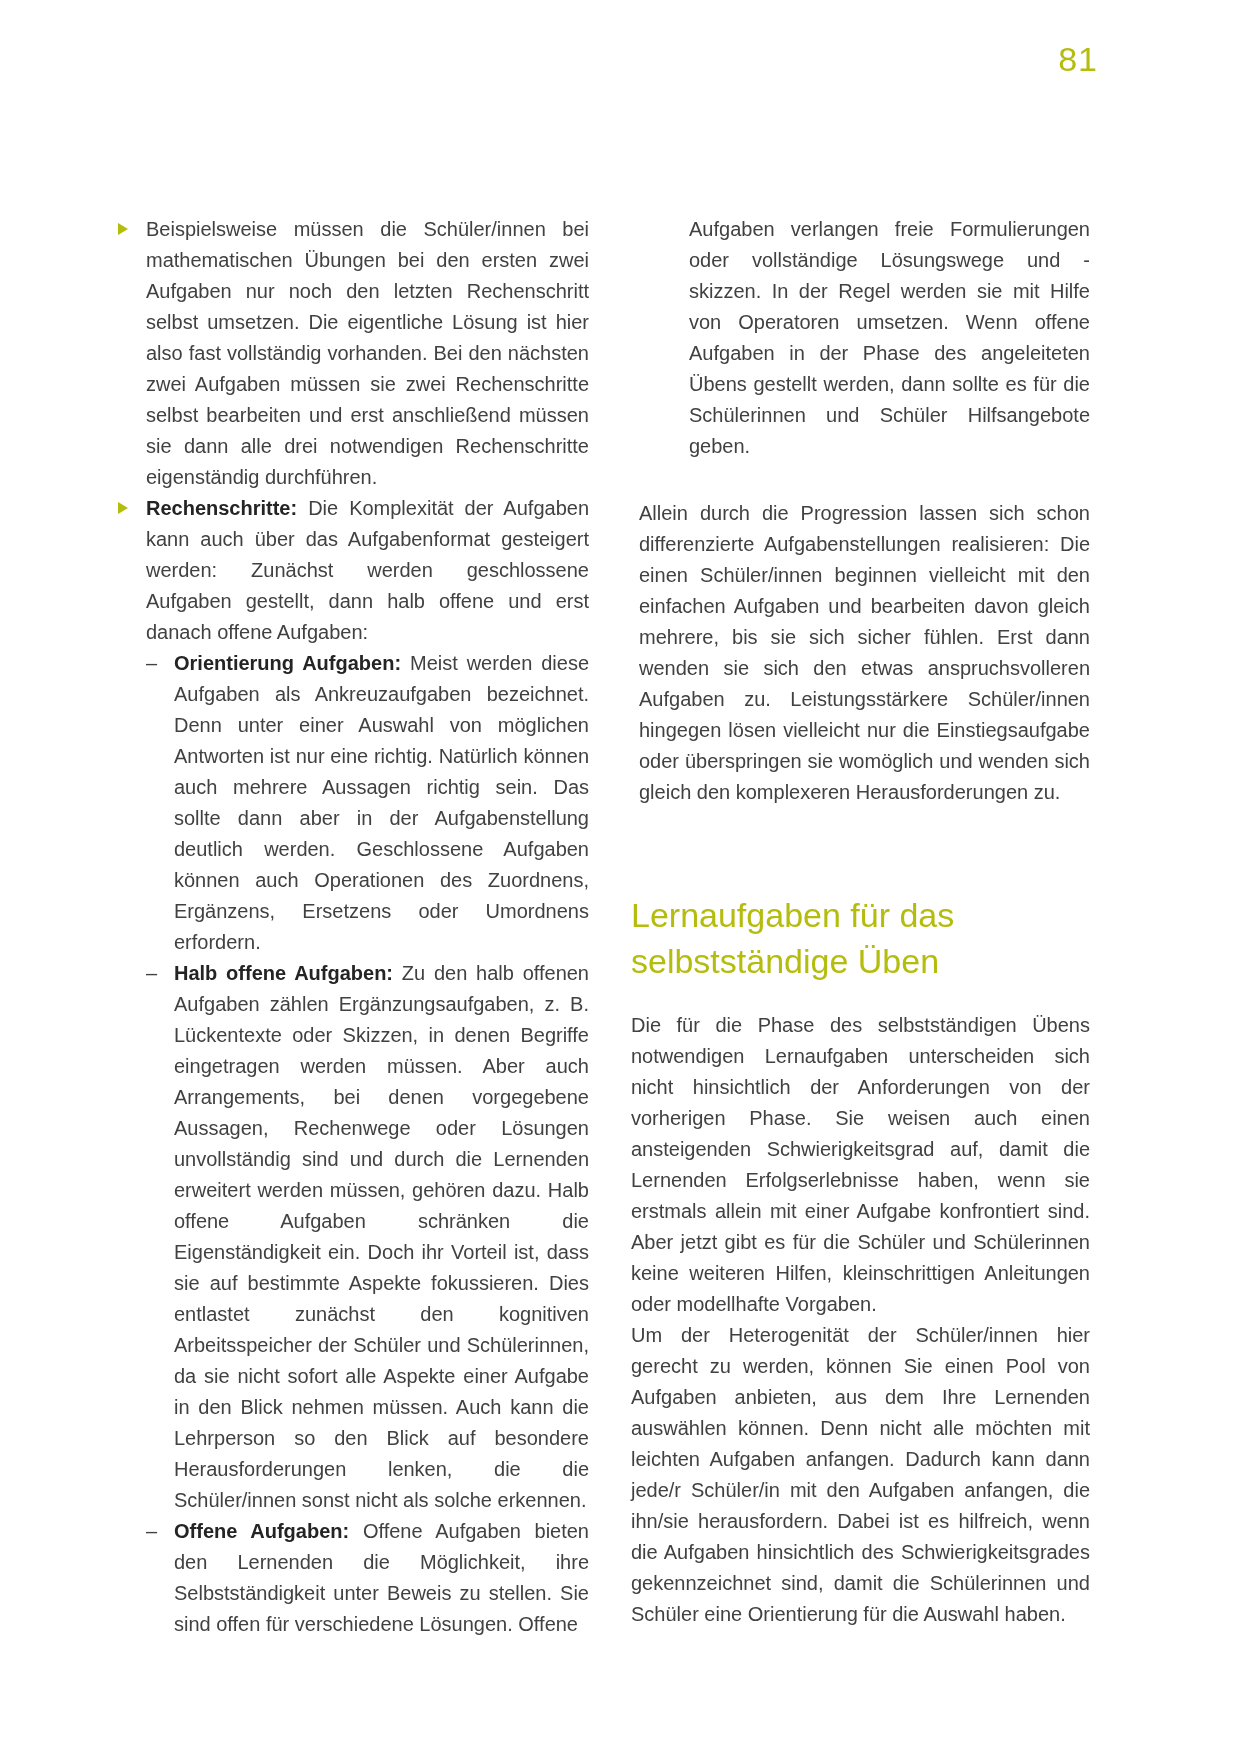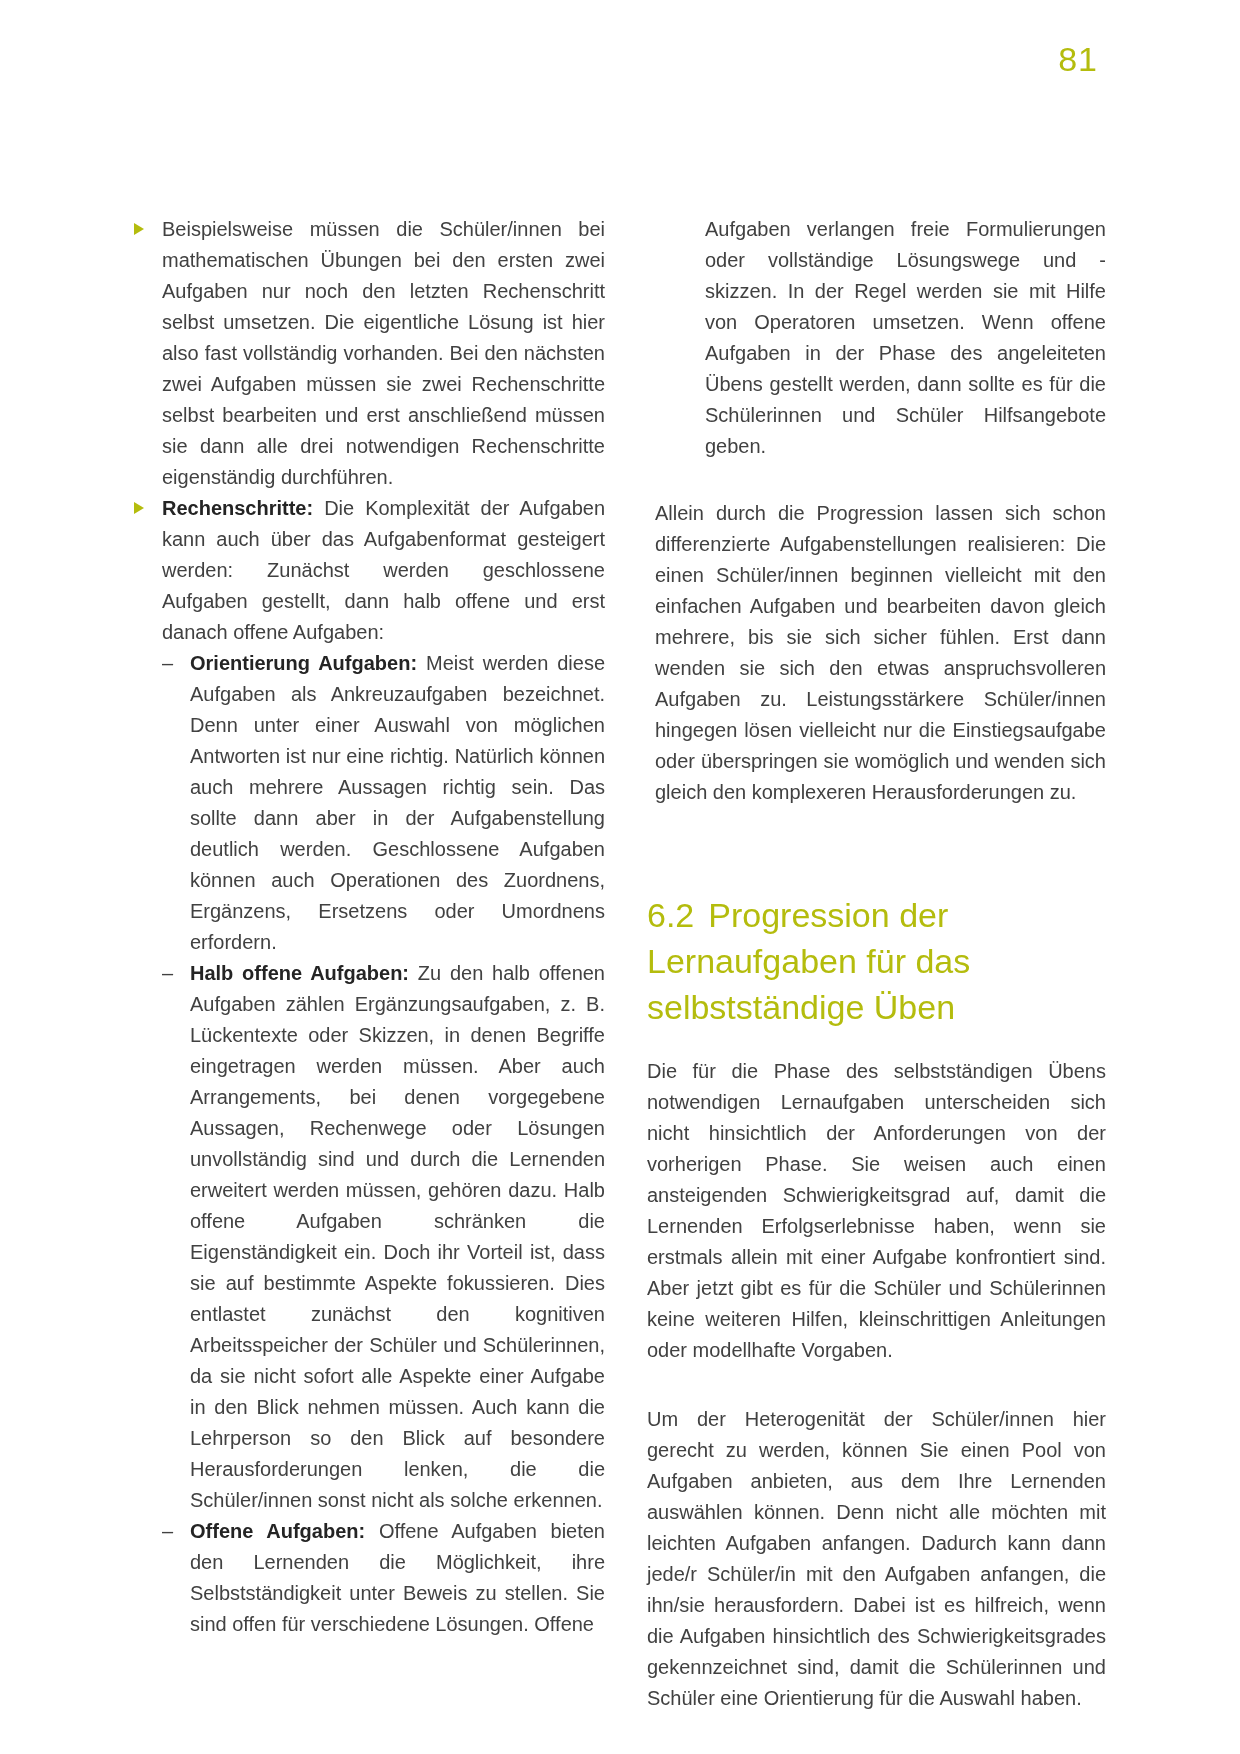--- a/index.html
+++ b/index.html
@@ -17,21 +17,21 @@
   }
   .page-number{
     position:absolute;
     top:42px;right:142px;
     font-size:34px;line-height:1;
     color:var(--accent);
     letter-spacing:1px;
   }
   .columns{
     position:absolute;
-    left:132px;top:214px;
+    left:116px;top:214px;
     width:974px;
     display:flex;
     gap:42px;
   }
   .col{
     font-size:20px;
     line-height:31px;
     color:var(--body);
     text-align:justify;
   }
@@ -57,21 +57,21 @@
   .section-heading{
     margin:84px 0 0 0;
     font-size:34px;
     line-height:46px;
     font-weight:400;
     color:var(--accent);
     text-align:left;
   }
   .h-num{margin-right:14px;}
   .para2{margin-top:26px;}
-  .para3{margin-top:38px;}
+  .para3{}
 </style>
 </head>
 <body>
 
 <div class="page">
 
   <div class="page-number">81</div>
 
   <div class="columns">
 
@@ -108,21 +108,20 @@
 
     </div>
 
     <div class="col col-right">
 
       <div class="cont">Aufgaben verlangen freie Formulierungen oder vollständige Lösungswege und -skizzen. In der Regel werden sie mit Hilfe von Operatoren umsetzen. Wenn offene Aufgaben in der Phase des angeleiteten Übens gestellt werden, dann sollte es für die Schülerinnen und Schüler Hilfsangebote geben.</div>
 
       <div class="para1">Allein durch die Progression lassen sich schon differenzierte Aufgabenstellungen realisieren: Die einen Schüler/innen beginnen vielleicht mit den einfachen Aufgaben und bearbeiten davon gleich mehrere, bis sie sich sicher fühlen. Erst dann wenden sie sich den etwas anspruchsvolleren Aufgaben zu. Leistungsstärkere Schüler/innen hingegen lösen vielleicht nur die Einstiegsaufgabe oder überspringen sie womöglich und wenden sich gleich den komplexeren Herausforderungen zu.</div>
 
       <h2 class="section-heading">
-        <div><span class="h-num">6.2</span><span>Progression der</span></div>
         <div>Lernaufgaben für das</div>
         <div>selbstständige Üben</div>
       </h2>
 
       <div class="para2">Die für die Phase des selbstständigen Übens notwendigen Lernaufgaben unterscheiden sich nicht hinsichtlich der Anforderungen von der vorherigen Phase. Sie weisen auch einen ansteigenden Schwierigkeitsgrad auf, damit die Lernenden Erfolgserlebnisse haben, wenn sie erstmals allein mit einer Aufgabe konfrontiert sind. Aber jetzt gibt es für die Schüler und Schülerinnen keine weiteren Hilfen, kleinschrittigen Anleitungen oder modellhafte Vorgaben.</div>
 
       <div class="para3">Um der Heterogenität der Schüler/innen hier gerecht zu werden, können Sie einen Pool von Aufgaben anbieten, aus dem Ihre Lernenden auswählen können. Denn nicht alle möchten mit leichten Aufgaben anfangen. Dadurch kann dann jede/r Schüler/in mit den Aufgaben anfangen, die ihn/sie herausfordern. Dabei ist es hilfreich, wenn die Aufgaben hinsichtlich des Schwierigkeitsgrades gekennzeichnet sind, damit die Schülerinnen und Schüler eine Orientierung für die Auswahl haben.</div>
 
     </div>
 

